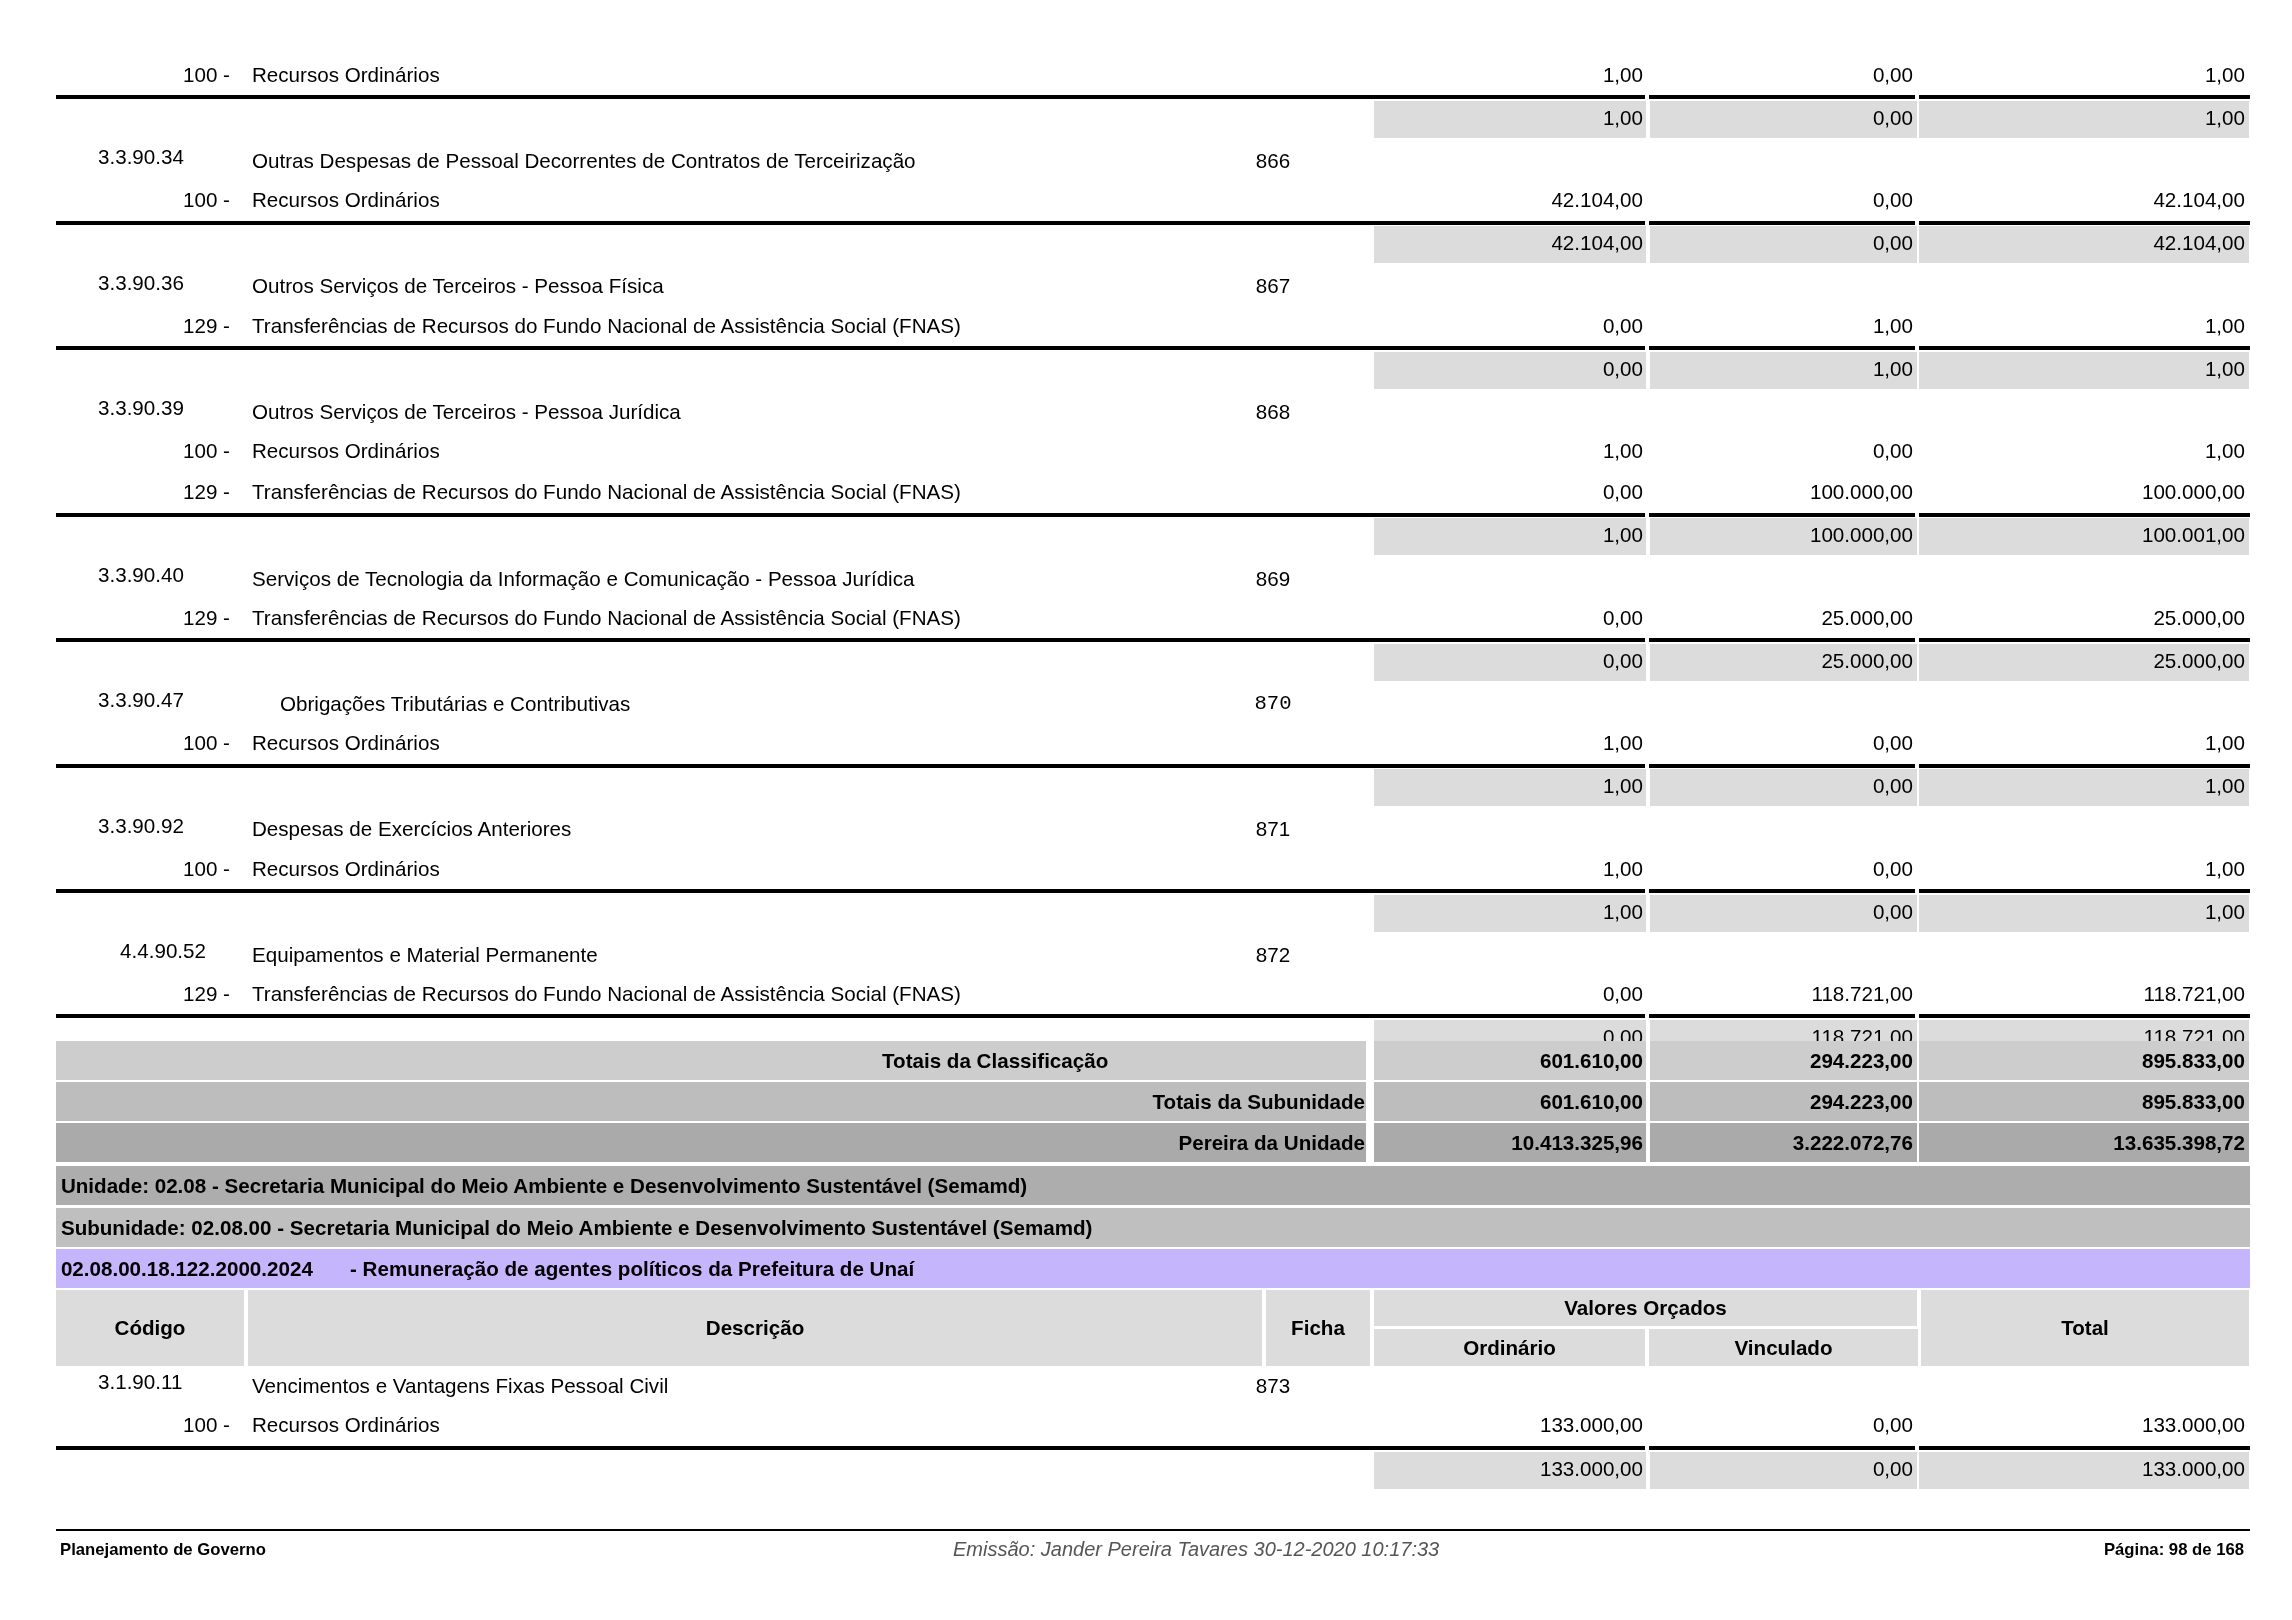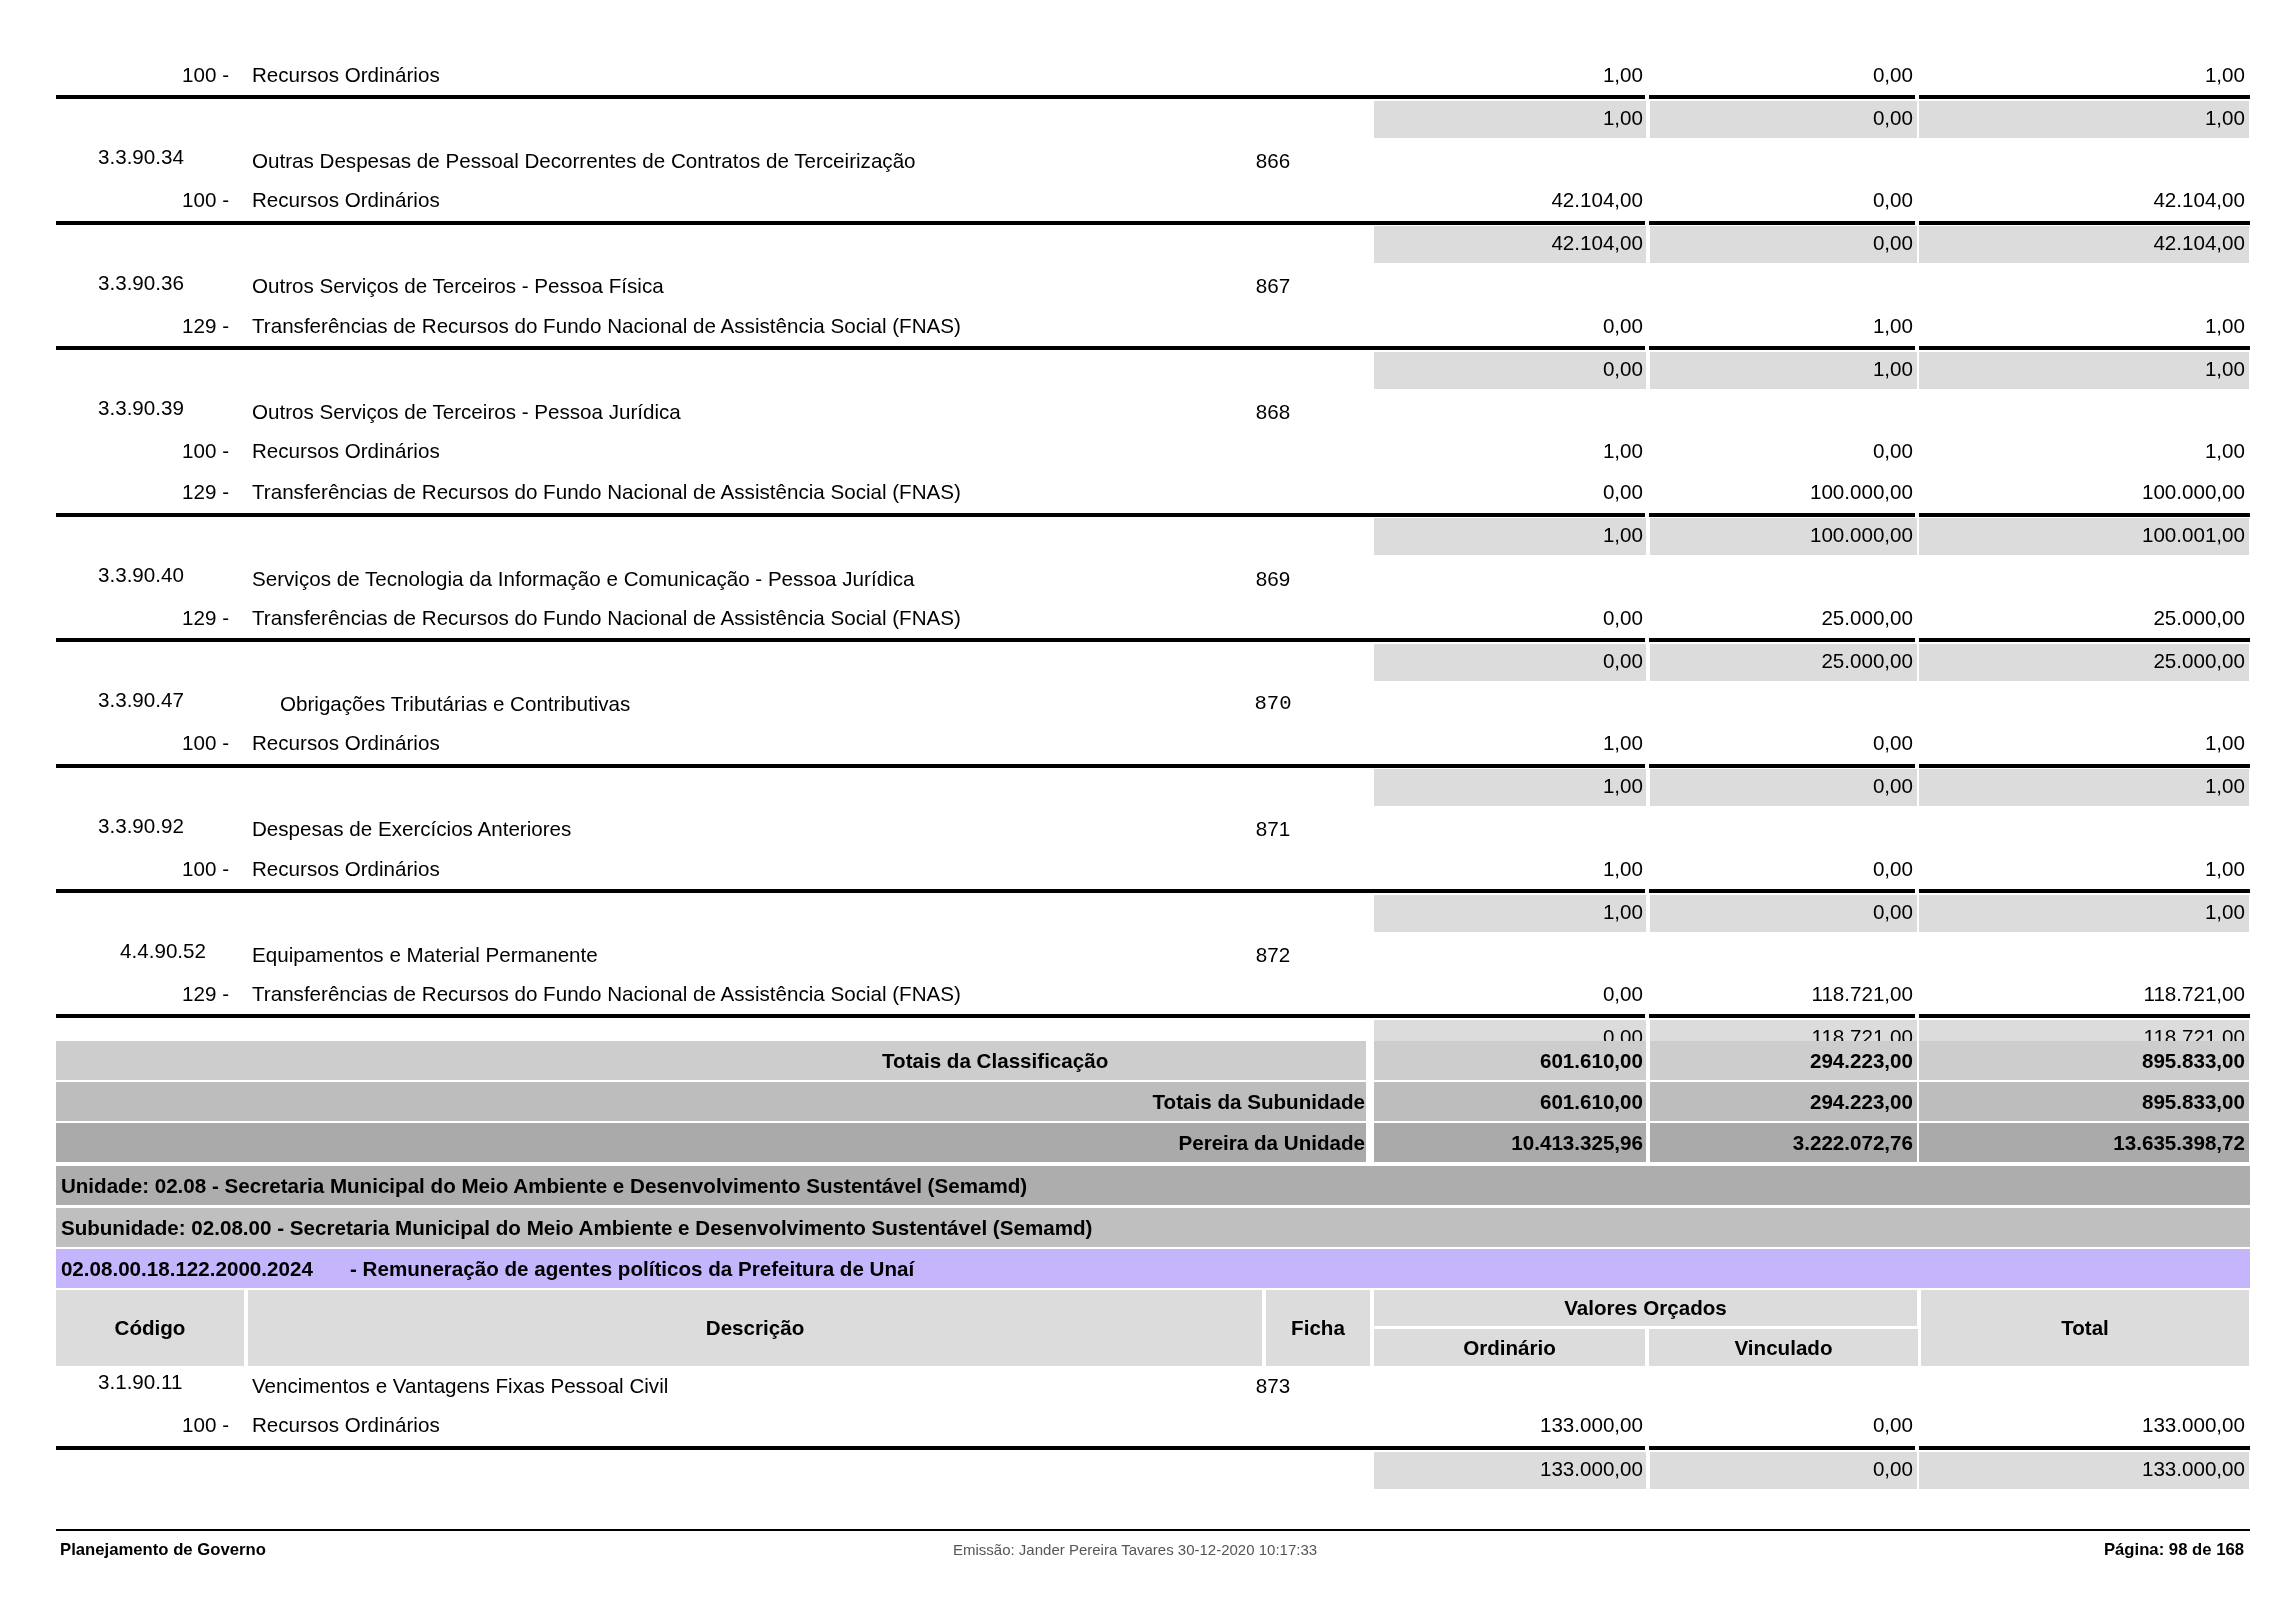--- a/index.html
+++ b/index.html
@@ -2,21 +2,21 @@
 <html><head>
 <meta charset="utf-8">
 <style>
   html, body { margin:0; padding:0; background:#ffffff; }
   body { width:2293px; height:1620px; position:relative; overflow:hidden;
          font-family:"Liberation Sans", sans-serif; color:#000; }
   .abs { position:absolute; }
   .txt { font-size:20.6px; line-height:25.5px; white-space:nowrap; }
   .num { text-align:right; }
   .code { left:98px; width:108px; }
-  .fcode { left:168px; width:61px; text-align:right; }
+  .fcode { left:176px; width:61px; text-align:center; }
   .desc { left:252px; }
   .ficha { left:1220px; width:106px; text-align:center; }
   .c1 { left:1374px; width:269px; }
   .c2 { left:1649px; width:264px; }
   .c3 { left:1918px; width:327px; }
   .rule { position:absolute; left:56px; width:2194px; height:3.9px; background:#000; }
   .rule-gap { position:absolute; width:3.9px; height:3.9px; background:#fff; }
   .sub { position:absolute; height:37px; background:#dcdcdc; }
   .band { position:absolute; left:56px; width:2194px; height:39px; }
   .bold { font-weight:bold; }
@@ -227,15 +227,15 @@
   <div class="hdr" style="left:248px;top:1290px;width:1014px;height:76px;">Descrição</div>
   <div class="hdr" style="left:1266px;top:1290px;width:104px;height:76px;">Ficha</div>
   <div class="hdr" style="left:1374px;top:1290px;width:543px;height:36px;">Valores Orçados</div>
   <div class="hdr" style="left:1374px;top:1329px;width:271px;height:37px;">Ordinário</div>
   <div class="hdr" style="left:1649px;top:1329px;width:269px;height:37px;">Vinculado</div>
   <div class="hdr" style="left:1921px;top:1290px;width:328px;height:76px;">Total</div>
 </div>
 
 <div class="footer-line"></div>
 <div class="abs txt bold" style="left:60px;top:1537px;font-size:16.7px;">Planejamento de Governo</div>
-<div class="abs txt" style="left:953px;top:1537px;font-size:15px;color:#555;">Emissão: Jander Pereira Tavares 30-12-2020 10:17:33</div>
+<div class="abs txt" style="left:953px;top:1537px;font-size:20px;color:#555;font-style:italic;">Emissão: Jander Pereira Tavares 30-12-2020 10:17:33</div>
 <div class="abs txt bold" style="left:1960px;width:284px;top:1537px;font-size:16.7px;text-align:right;">Página: 98 de 168</div>
 
 
 </body></html>

